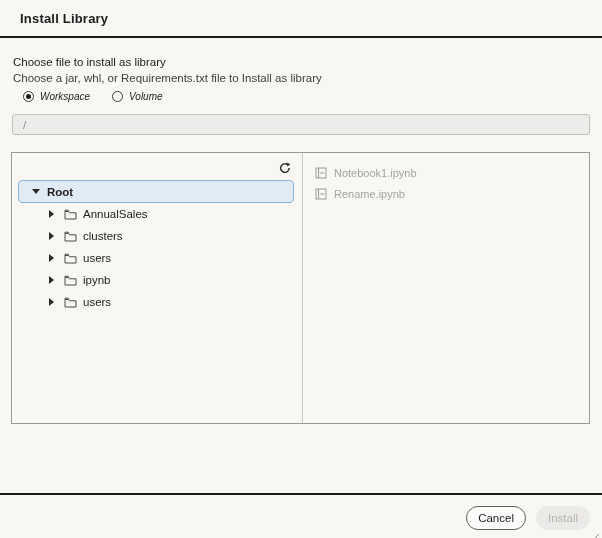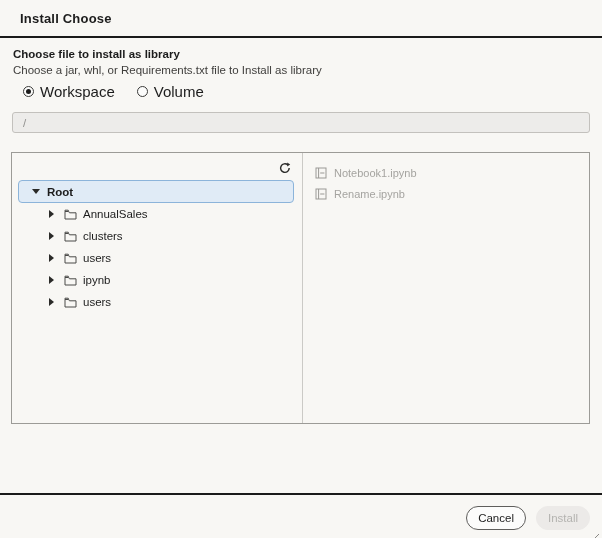--- a/index.html
+++ b/index.html
@@ -10,24 +10,24 @@
   }
   .dialog {
     position:relative; width:602px; height:538px;
     background:#f8f7f4; color:#1c1c1c; overflow:hidden;
   }
   
   .dlg-header { padding:11px 20px 10px; border-bottom:2px solid #1a1a1a; }
   .dlg-title { font-size:13px; font-weight:bold; letter-spacing:.2px; }
   
   .dlg-body { padding:10px 13px 0; }
-  .heading { font-size:11.5px; font-weight:bold; }
+  .heading { font-size:11.5px; font-weight:normal; margin-top:8px; }
   .subheading { font-size:11.5px; color:#3f3e3c; margin-top:4px; }
   .source-label { font-size:11.5px; font-weight:bold; margin-top:10px; }
-  .radio-row { display:flex; align-items:center; margin:7px 0 0 10px; font-size:15px; }
+  .radio-row { display:flex; align-items:center; margin:7px 0 0 10px; font-size:10px;font-style:italic; }
   .radio-opt { display:flex; align-items:center; cursor:pointer; margin-right:22px; }
   .radio-opt:nth-child(2){ margin-right:28px; }
   .radio-circle {
     width:11px; height:11px; border:1px solid #3a3a38; border-radius:50%;
     margin-right:6px; background:#fcfcfb; position:relative; flex:0 0 auto;
   }
   .radio-opt.checked .radio-circle::after {
     content:""; position:absolute; left:2px; top:2px; width:5px; height:5px;
     border-radius:50%; background:#1c1c1c;
   }
@@ -87,21 +87,21 @@
   .btn-cancel { background:#fcfcfb; border:1px solid #5f5e5c; color:#1c1c1c; }
   .btn-install { background:#eceae8; border:1px solid #eceae8; color:#b4b3b0; cursor:default; }
   .resize-handle { position:absolute; right:2px; bottom:2px; width:9px; height:9px; cursor:nwse-resize; }
 </style>
 </head>
 <body>
 
 <div class="dialog">
 
   <div class="dlg-header">
-    <div class="dlg-title">Install Choose</div>
+    <div class="dlg-title">Install Library</div>
   </div>
 
   <div class="dlg-body">
     <div class="heading">Choose file to install as library</div>
     <div class="subheading">Choose a jar, whl, or Requirements.txt file to Install as library</div>
 
     <div class="radio-row">
       <label class="radio-opt checked">
         <span class="radio-circle"></span>
         <span>Workspace</span>

